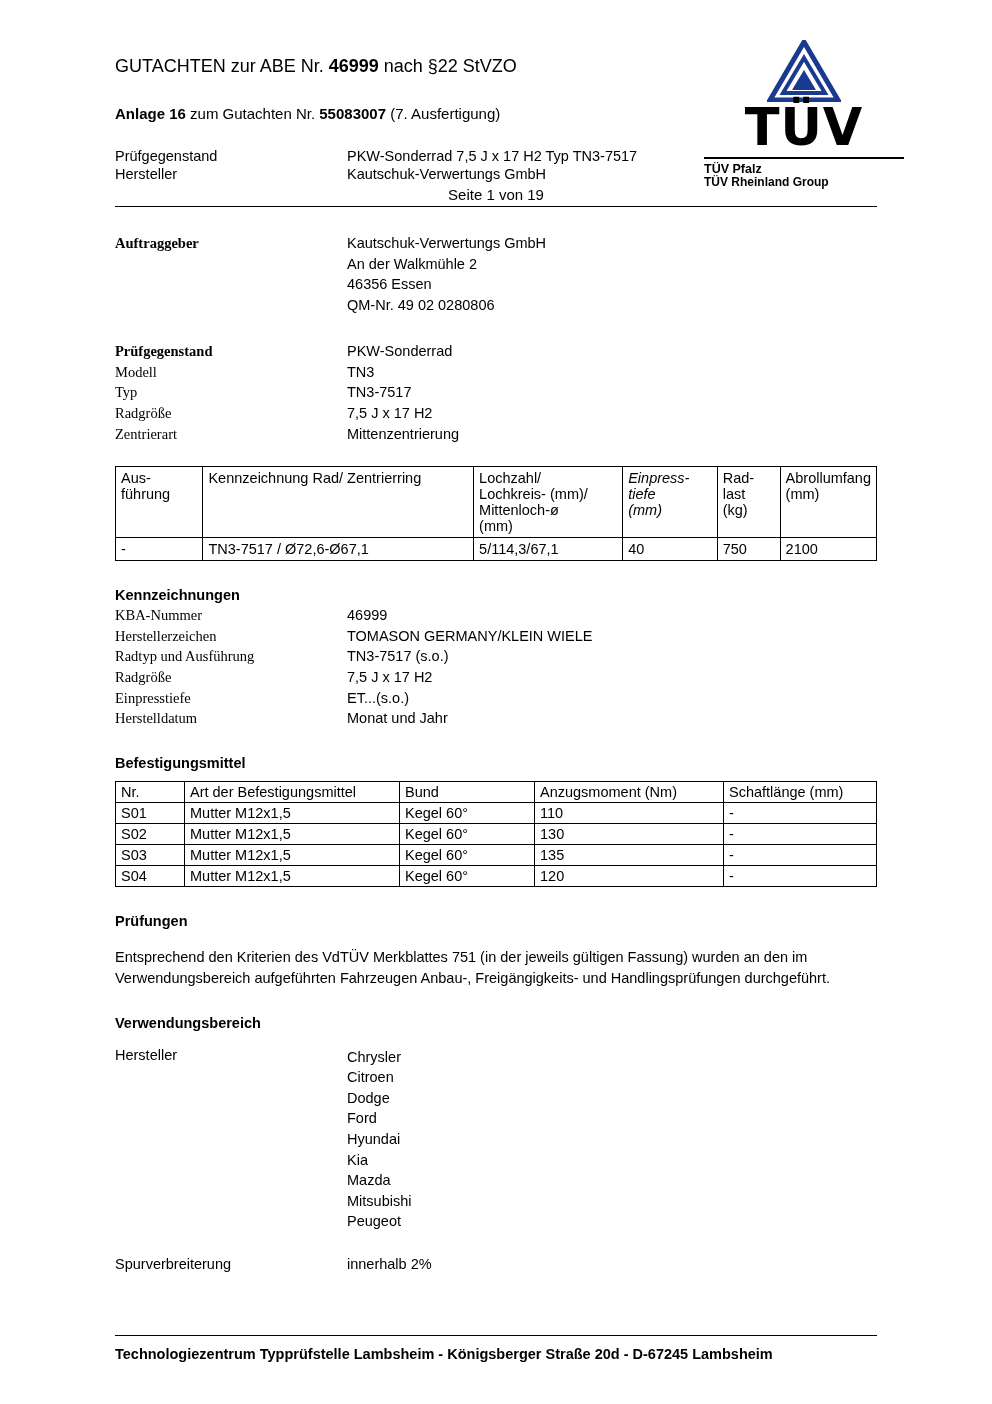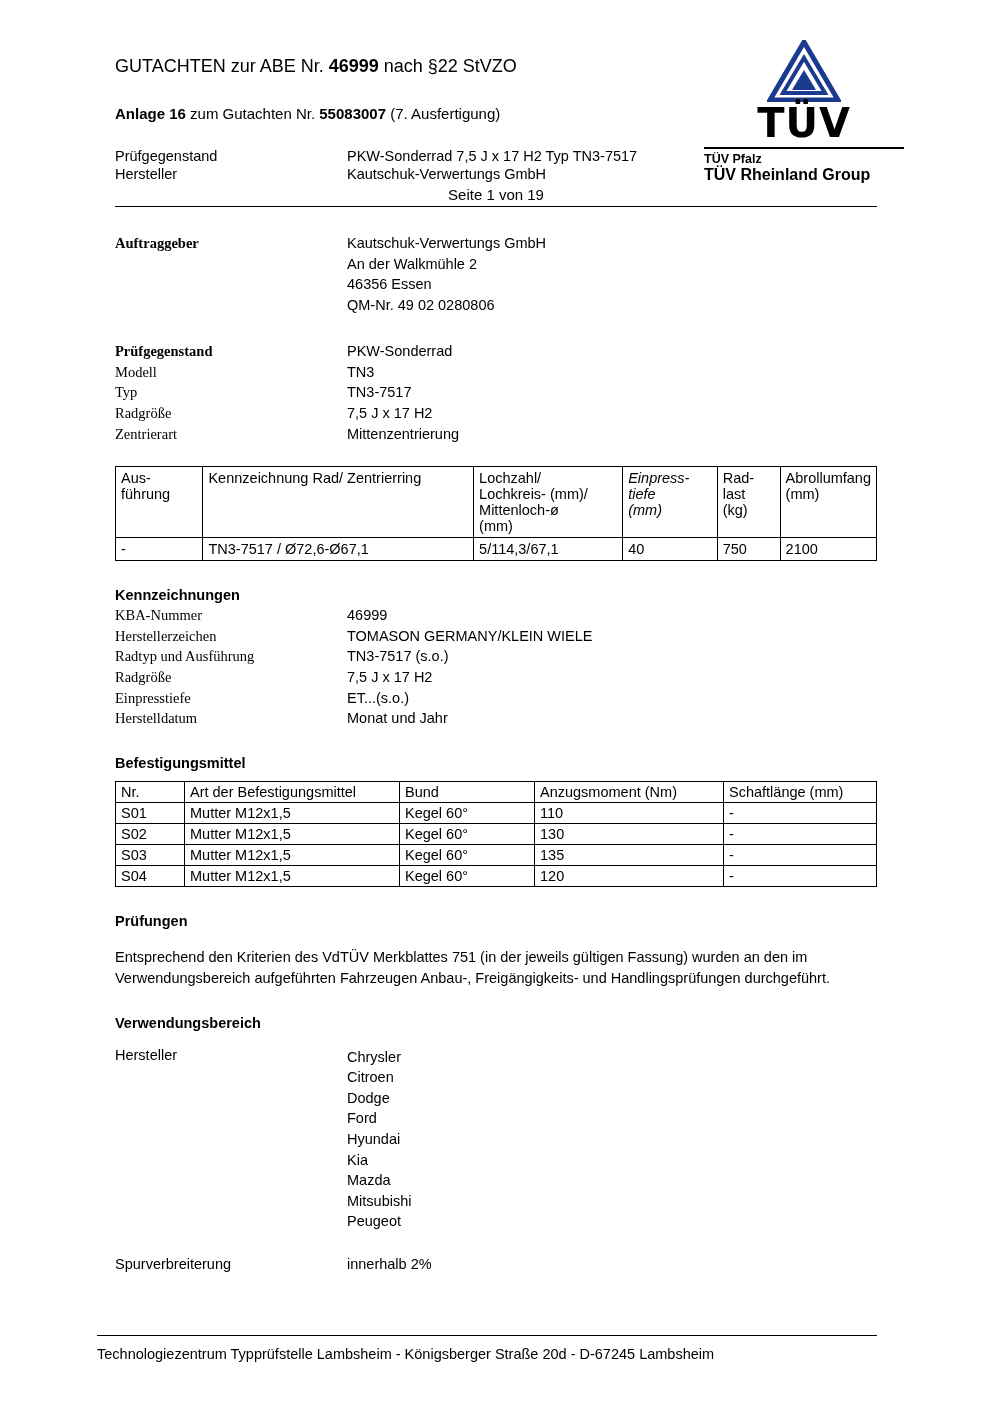--- a/index.html
+++ b/index.html
@@ -49,38 +49,38 @@
     position: absolute;
     right: 88px;
     top: 40px;
     width: 200px;
     text-align: center;
   }
   .logo svg { display: block; margin: 0 auto; }
   .logo .tuv-word {
     font-family: "DejaVu Sans", sans-serif;
     font-weight: bold;
-    font-size: 40px;
+    font-size: 51px;
     letter-spacing: 1px;
     line-height: 0.95;
     margin-top: 2px;
   }
   .logo .rule {
     border-top: 2px solid #000;
     margin: 5px 0 3px 0;
   }
   .logo .sub1 {
     font-weight: bold;
     font-size: 12.5px;
     text-align: left;
     line-height: 1.12;
   }
   .logo .sub2 {
     font-weight: bold;
-    font-size: 16px;
+    font-size: 12px;
     text-align: left;
     line-height: 1.12;
   }
 
   .page-no {
     margin-top: 4px;
     text-align: center;
     font-size: 15px;
   }
   .hr-top {
@@ -134,23 +134,24 @@
 
   .list-row {
     display: flex;
   }
   .list-row .lbl { width: 232px; flex: 0 0 232px; }
   .list-col div { line-height: 1.42; }
 
   
   .footer {
     position: absolute;
-    left: 97px;
+    left: 115px;
     right: 115px;
     bottom: 42px;
+    font-weight: bold;
   }
   .footer .hr {
     border-top: 1.5px solid #000;
     margin-bottom: 10px;
   }
   .footer .txt { font-size: 14.5px; }
 </style>
 </head>
 <body>
 

